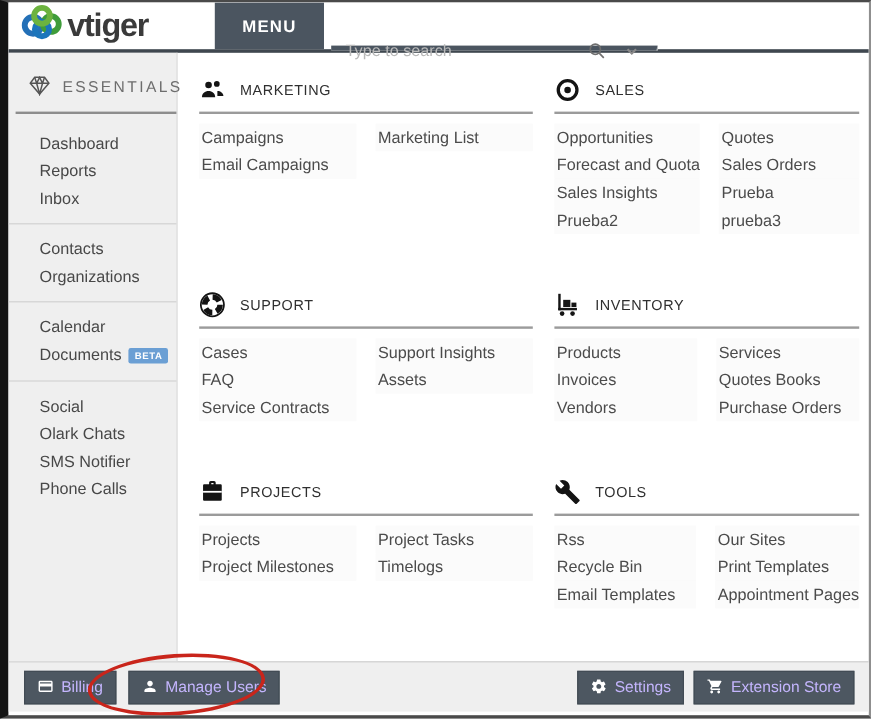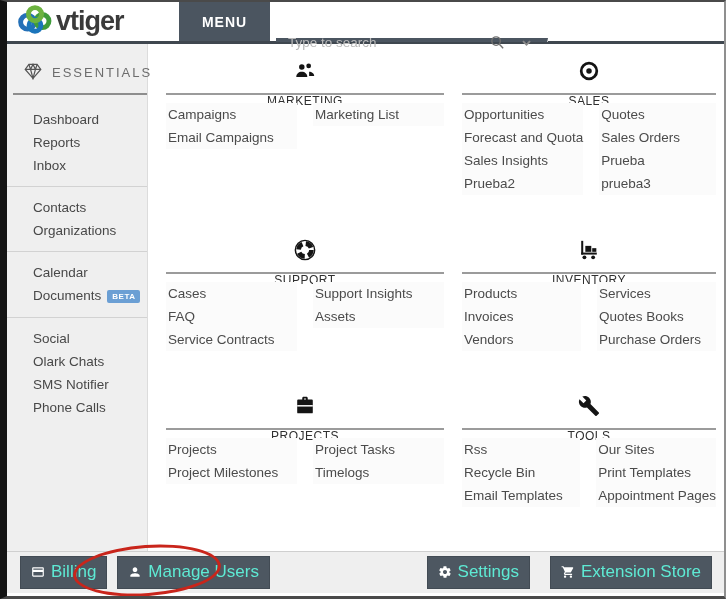--- a/index.html
+++ b/index.html
@@ -41,34 +41,34 @@
   .side-group + .side-group { border-top:1px solid #d2d2d2; }
   .side-item { padding:5px 4px 5px 26px; font-size:13.5px; color:#484848; cursor:pointer; line-height:13px; }
   .beta { background:#6b9fd4; color:#fff; font-size:8px; font-weight:bold; letter-spacing:.5px;
     padding:2px 5px; border-radius:2px; margin-left:6px; vertical-align:1px; }
 
   .main { flex:1; padding:16px 8px 0 18px; display:grid;
     grid-template-columns:296px 1fr; align-items:start; }
   .section { margin-bottom:14px; }
   .section.col-left { margin-right:18px; }
   .sec-head { display:flex; align-items:center; gap:12px; height:30px;
-    font-size:12px; color:#2f2f2f; letter-spacing:.5px;flex-direction:column; }
+    font-size:12px; color:#2f2f2f; letter-spacing:.5px; }
   .sec-head .sec-icon { display:flex; } 
   .sec-head svg { width:22px; height:22px; }
   .sec-rule { border:none; border-top:2px solid #9b9b9b; margin:3px 0 8px 0; }
   .sec-items { display:grid; grid-template-columns:1fr 1fr; column-gap:16px; }
   .menu-item { font-size:13.5px; color:#4b4b4b; line-height:23px; padding-left:2px;
     background:#fbfbfb; cursor:pointer; white-space:nowrap; }
 
   
   .footer { height:42px; background:#efefef; border-top:1px solid #cfcfcf;
     display:flex; align-items:center; padding:0 12px 0 13px; gap:10px; }
   .footer .spacer { margin-left:auto; }
-  .btn { display:inline-flex; align-items:center; gap:6px; background:#4d5761; color:#5eead4;
-    font-size:17px; padding:5px 10px 6px 10px; border:1px solid #424b54; cursor:pointer;
+  .btn { display:inline-flex; align-items:center; gap:6px; background:#4d5761; color:#c4b5fd;
+    font-size:13px; padding:5px 10px 6px 10px; border:1px solid #424b54; cursor:pointer;
     font-family:"Liberation Sans",sans-serif; }
   .btn svg { width:14px; height:14px; flex:none; }
 
   
   .red-ellipse { position:absolute; left:66px; top:543px; width:148px; height:51px;
     border:3px solid #c9251b; border-radius:50%; transform:rotate(-4deg);
     pointer-events:none; z-index:9; }
 </style>
 </head>
 <body>
@@ -277,21 +277,21 @@
         <button class="btn">
           <span style="display: flex;">
             <svg viewBox="0 0 24 24" fill="#fff">
               <path d="M12 12c2.2 0 4-1.8 4-4s-1.8-4-4-4-4 1.8-4 4 1.8 4 4 4zm0 2c-2.7 0-8 1.3-8 4v2h16v-2c0-2.7-5.3-4-8-4z"></path>
             </svg>
           </span>
           <span>Manage Users</span>
         </button>
       </span>
     <span class="spacer"></span>
-    <span id="footer-right" style="display:flex;gap:20px;">
+    <span id="footer-right" style="display:flex;gap:8px;">
         <button class="btn">
           <span style="display: flex;">
             <svg viewBox="0 0 24 24" fill="#fff">
               <path d="M19.4 13c0-.3.1-.6.1-1s0-.7-.1-1l2.1-1.6c.2-.2.2-.4.1-.6l-2-3.5c-.1-.2-.4-.3-.6-.2l-2.5 1c-.5-.4-1.1-.7-1.7-1l-.4-2.6c0-.2-.2-.4-.5-.4h-4c-.2 0-.4.2-.5.4l-.4 2.6c-.6.2-1.1.6-1.7 1l-2.5-1c-.2-.1-.5 0-.6.2l-2 3.5c-.1.2-.1.5.1.6L4.5 11c0 .3-.1.6-.1 1s0 .7.1 1l-2.1 1.6c-.2.2-.2.4-.1.6l2 3.5c.1.2.4.3.6.2l2.5-1c.5.4 1.1.7 1.7 1l.4 2.6c0 .2.2.4.5.4h4c.2 0 .4-.2.5-.4l.4-2.6c.6-.2 1.2-.6 1.7-1l2.5 1c.2.1.5 0 .6-.2l2-3.5c.1-.2.1-.5-.1-.6L19.4 13zM12 15.5c-1.9 0-3.5-1.6-3.5-3.5s1.6-3.5 3.5-3.5 3.5 1.6 3.5 3.5-1.6 3.5-3.5 3.5z"></path>
             </svg>
           </span>
           <span>Settings</span>
         </button>
         <button class="btn">
           <span style="display: flex;">

